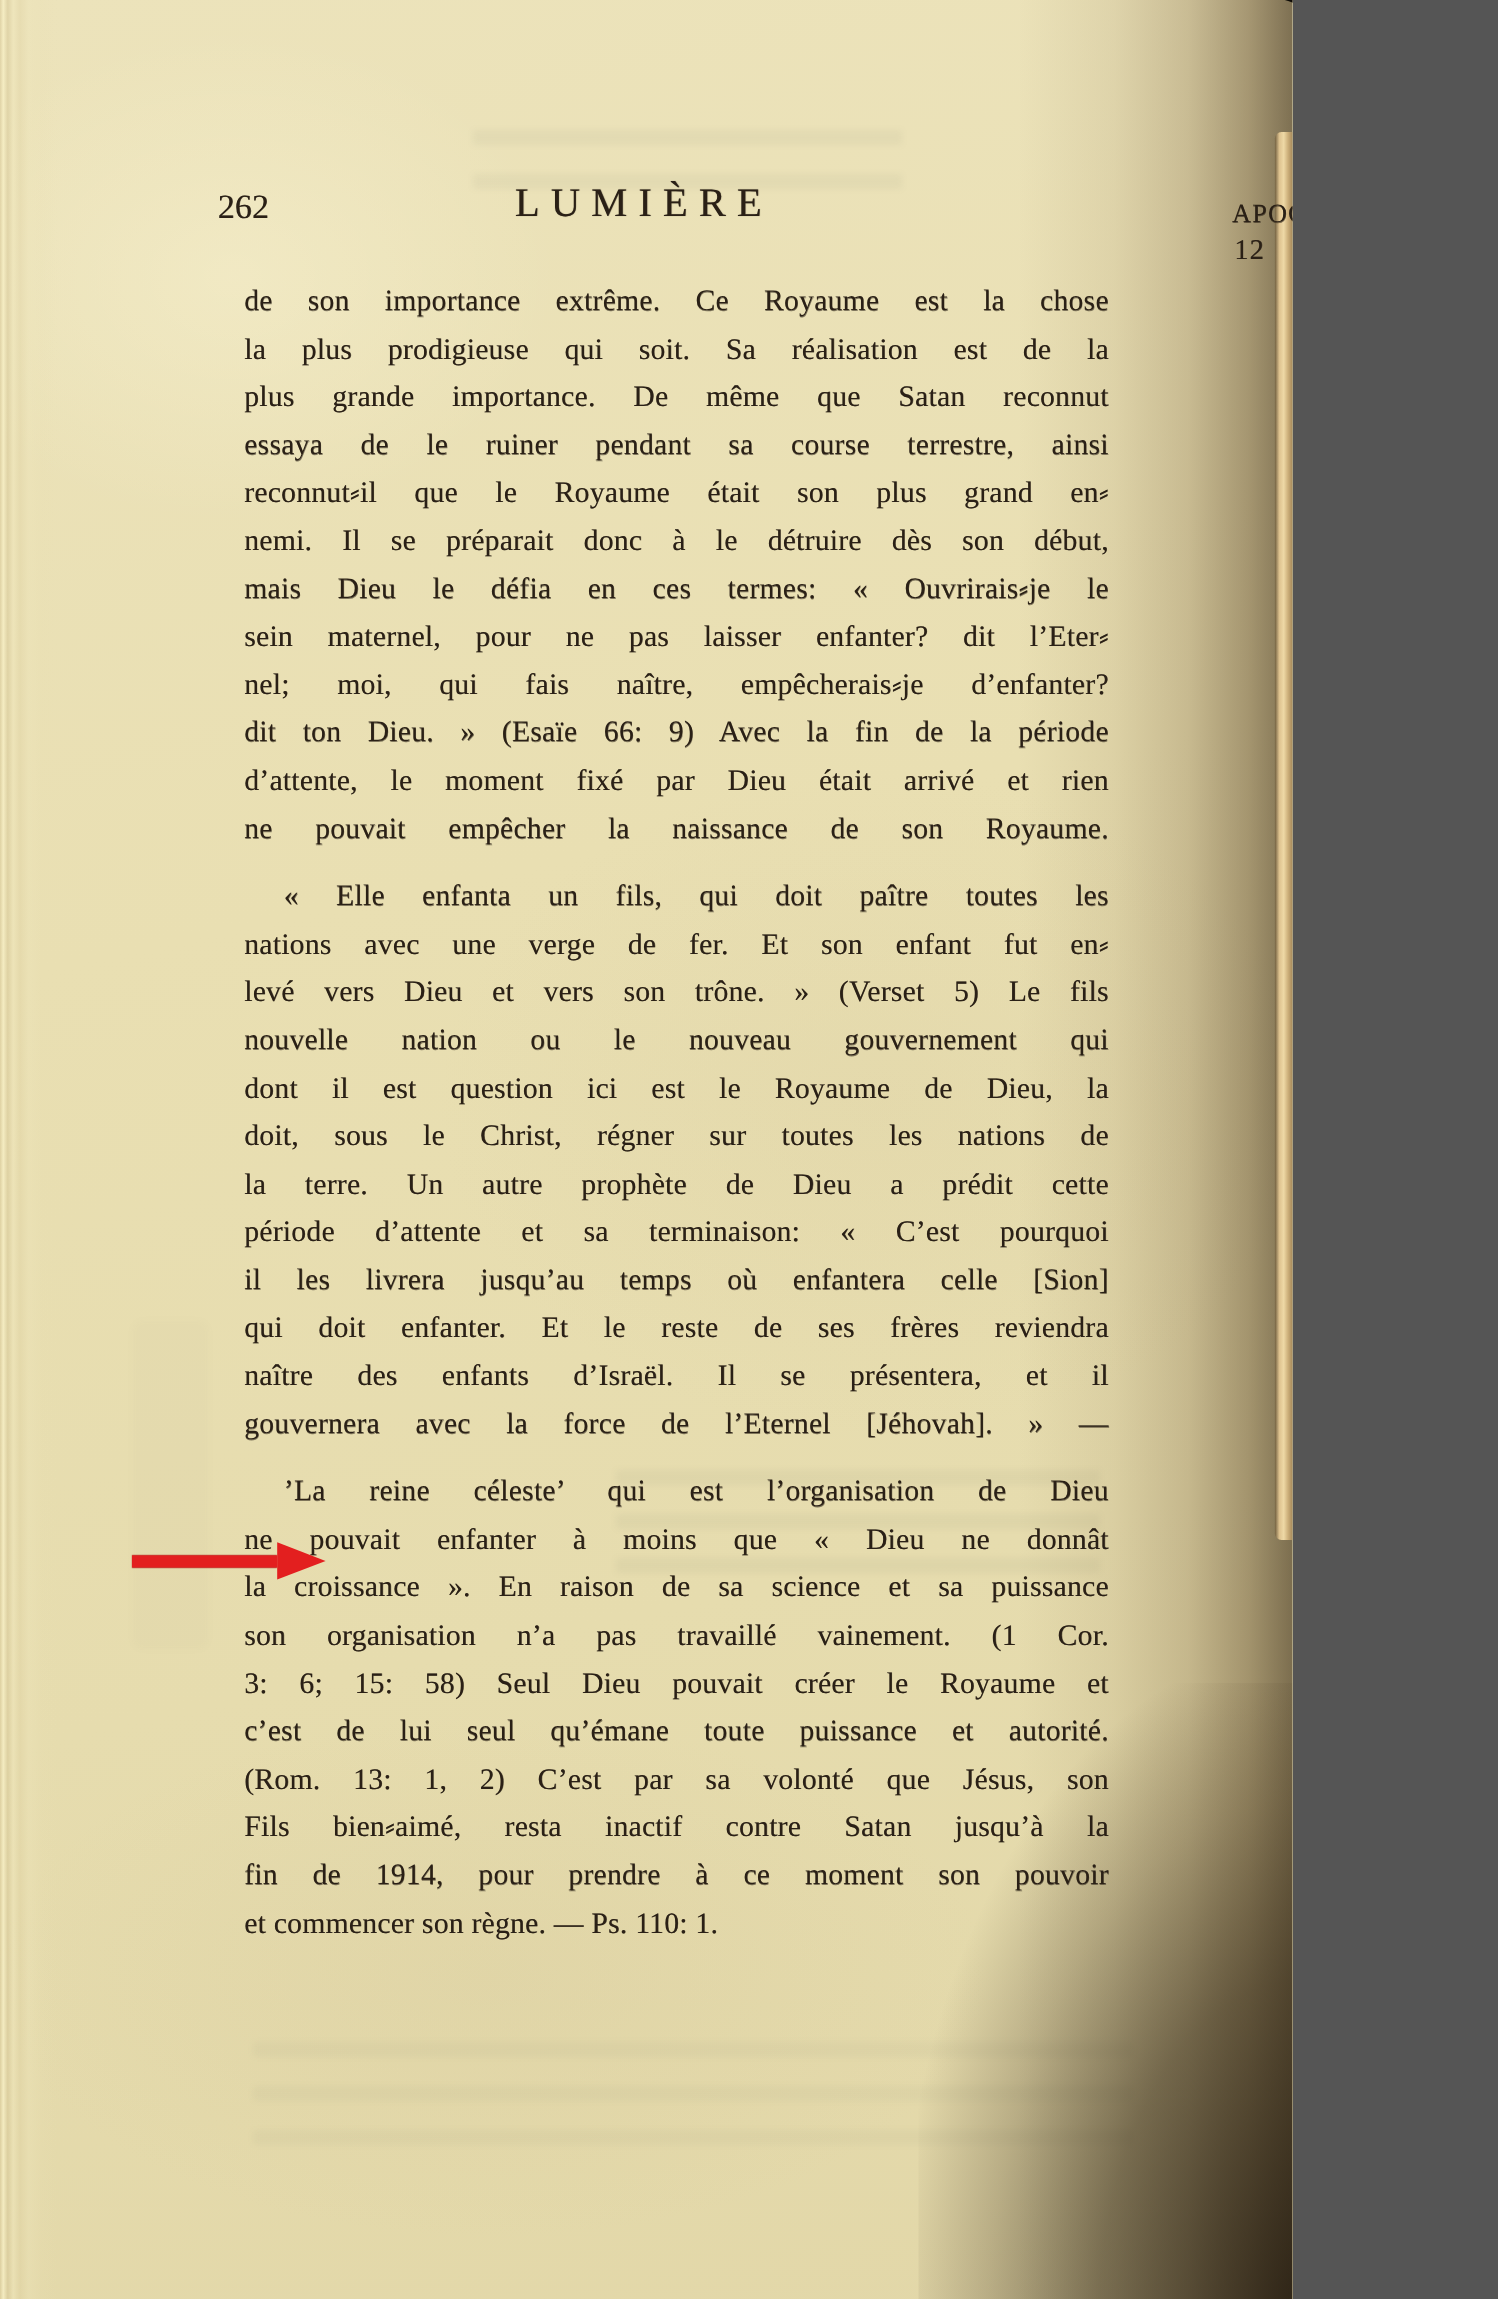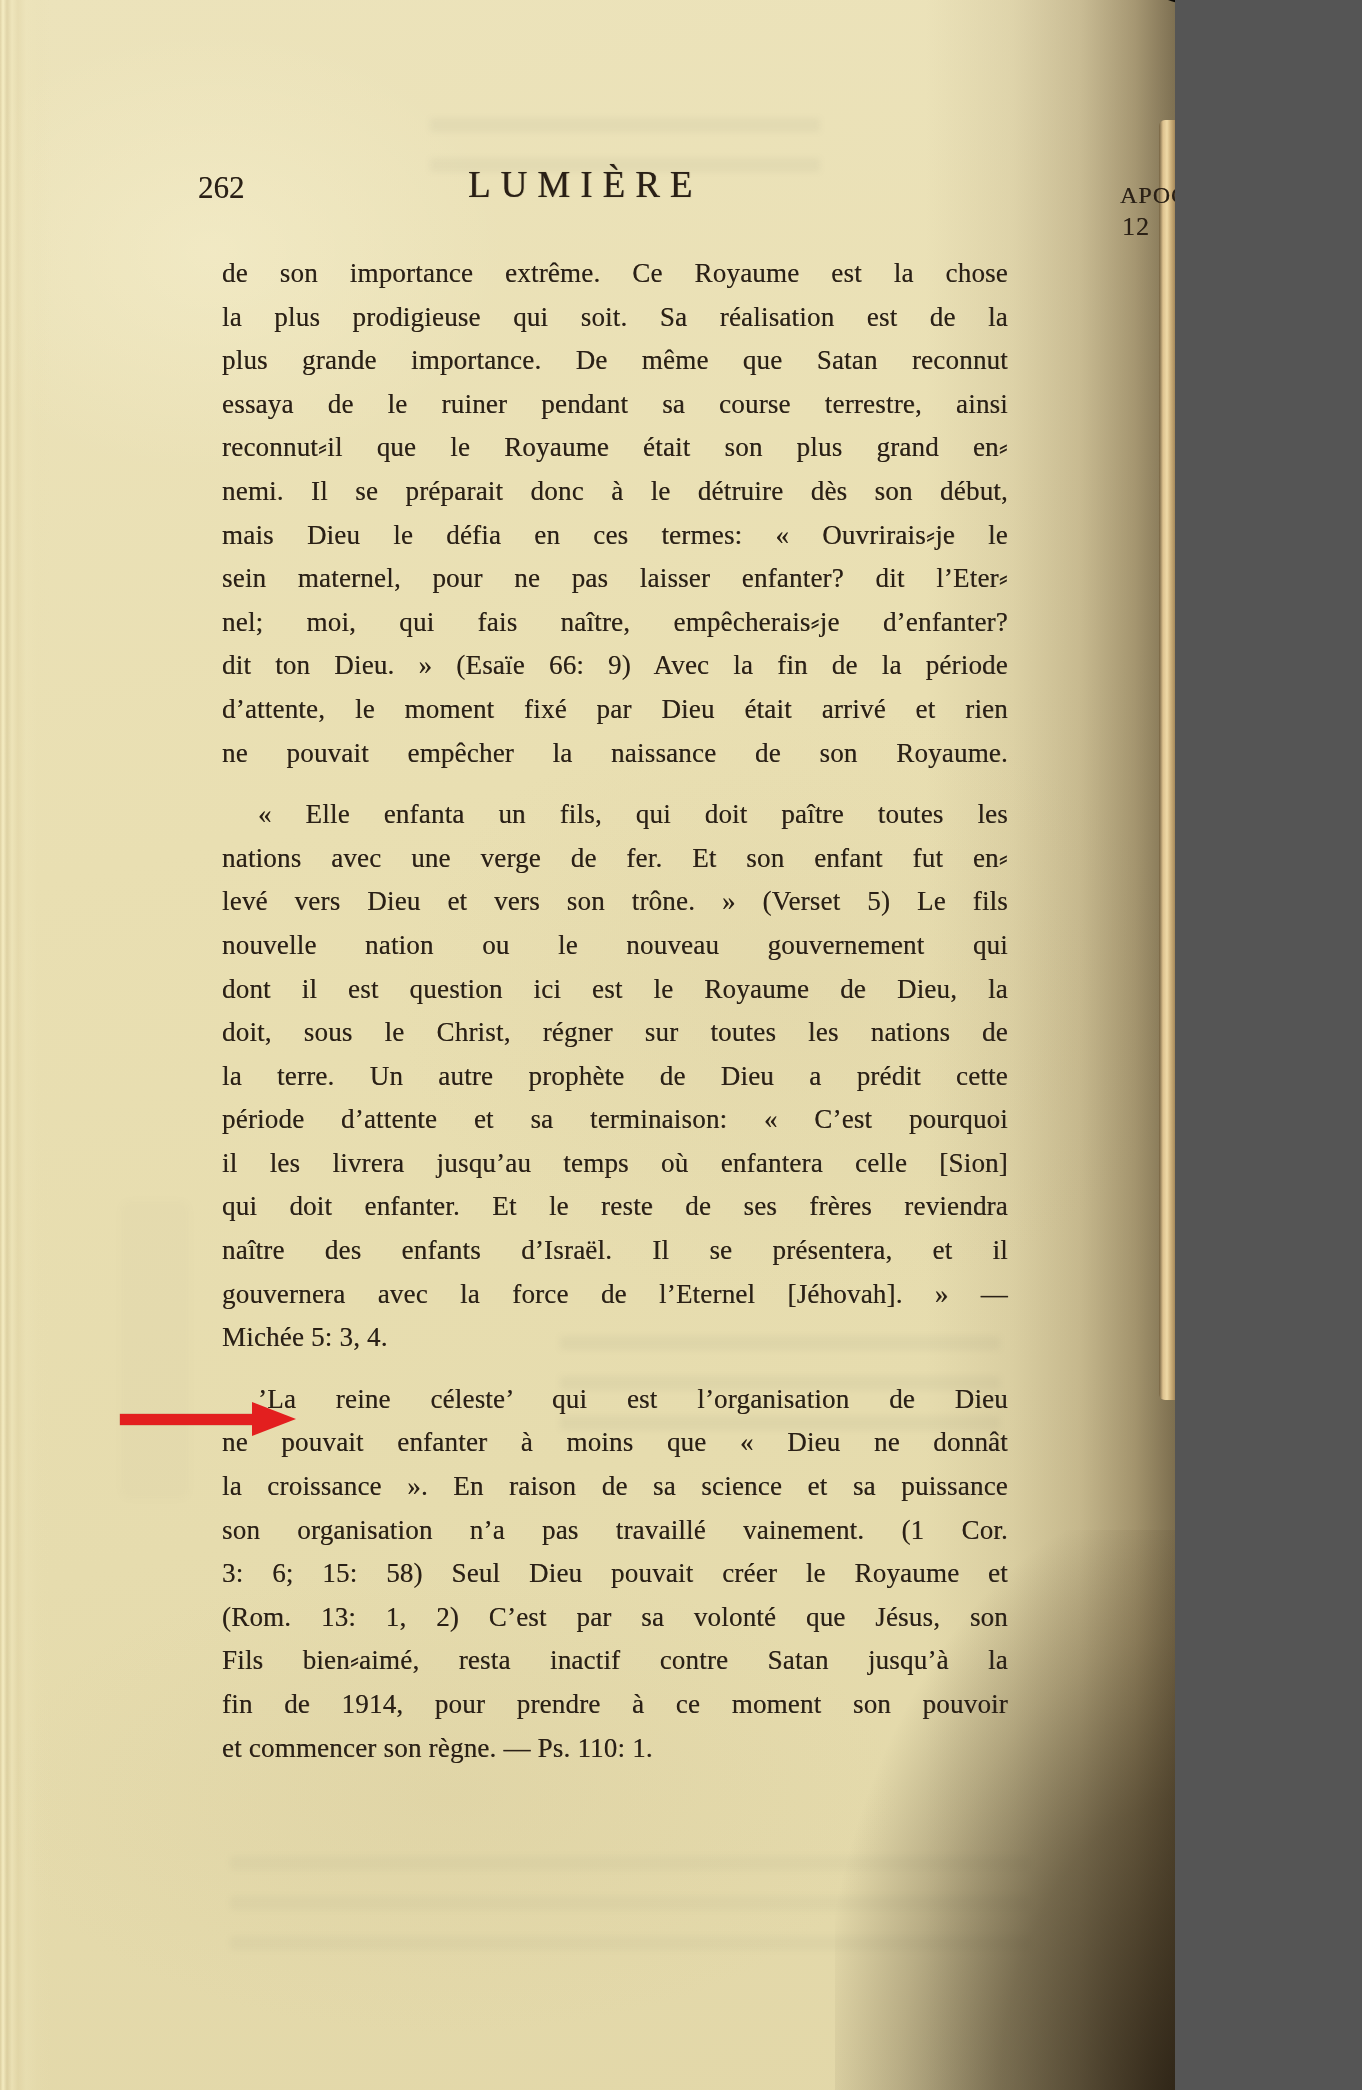--- a/index.html
+++ b/index.html
@@ -133,28 +133,28 @@
         <div class="line">levé vers Dieu et vers son trône. » (Verset 5) Le fils</div>
         <div class="line">nouvelle nation ou le nouveau gouvernement qui</div>
         <div class="line">dont il est question ici est le Royaume de Dieu, la</div>
         <div class="line">doit, sous le Christ, régner sur toutes les nations de</div>
         <div class="line">la terre. Un autre prophète de Dieu a prédit cette</div>
         <div class="line">période d’attente et sa terminaison: « C’est pourquoi</div>
         <div class="line">il les livrera jusqu’au temps où enfantera celle [Sion]</div>
         <div class="line">qui doit enfanter. Et le reste de ses frères reviendra</div>
         <div class="line">naître des enfants d’Israël. Il se présentera, et il</div>
         <div class="line">gouvernera avec la force de l’Eternel [Jéhovah]. » —</div>
-        <div class="line flush-left">Michée 5: 3, 4.</div>
       </div>
       <div class="para">
         <div class="line indent">’La reine céleste’ qui est l’organisation de Dieu</div>
         <div class="line">ne pouvait enfanter à moins que « Dieu ne donnât</div>
         <div class="line">la croissance ». En raison de sa science et sa puissance</div>
         <div class="line">son organisation n’a pas travaillé vainement. (1 Cor.</div>
         <div class="line">3: 6; 15: 58) Seul Dieu pouvait créer le Royaume et</div>
+        <div class="line">c’est de lui seul qu’émane toute puissance et autorité.</div>
         <div class="line">(Rom. 13: 1, 2) C’est par sa volonté que Jésus, son</div>
         <div class="line">Fils bien⸗aimé, resta inactif contre Satan jusqu’à la</div>
         <div class="line">fin de 1914, pour prendre à ce moment son pouvoir</div>
         <div class="line flush-left">et commencer son règne. — Ps. 110: 1.</div>
       </div>
     </div>
 
   <div class="arrow">
     <div class="arrow-shaft"></div>
     <div class="arrow-head"></div>

